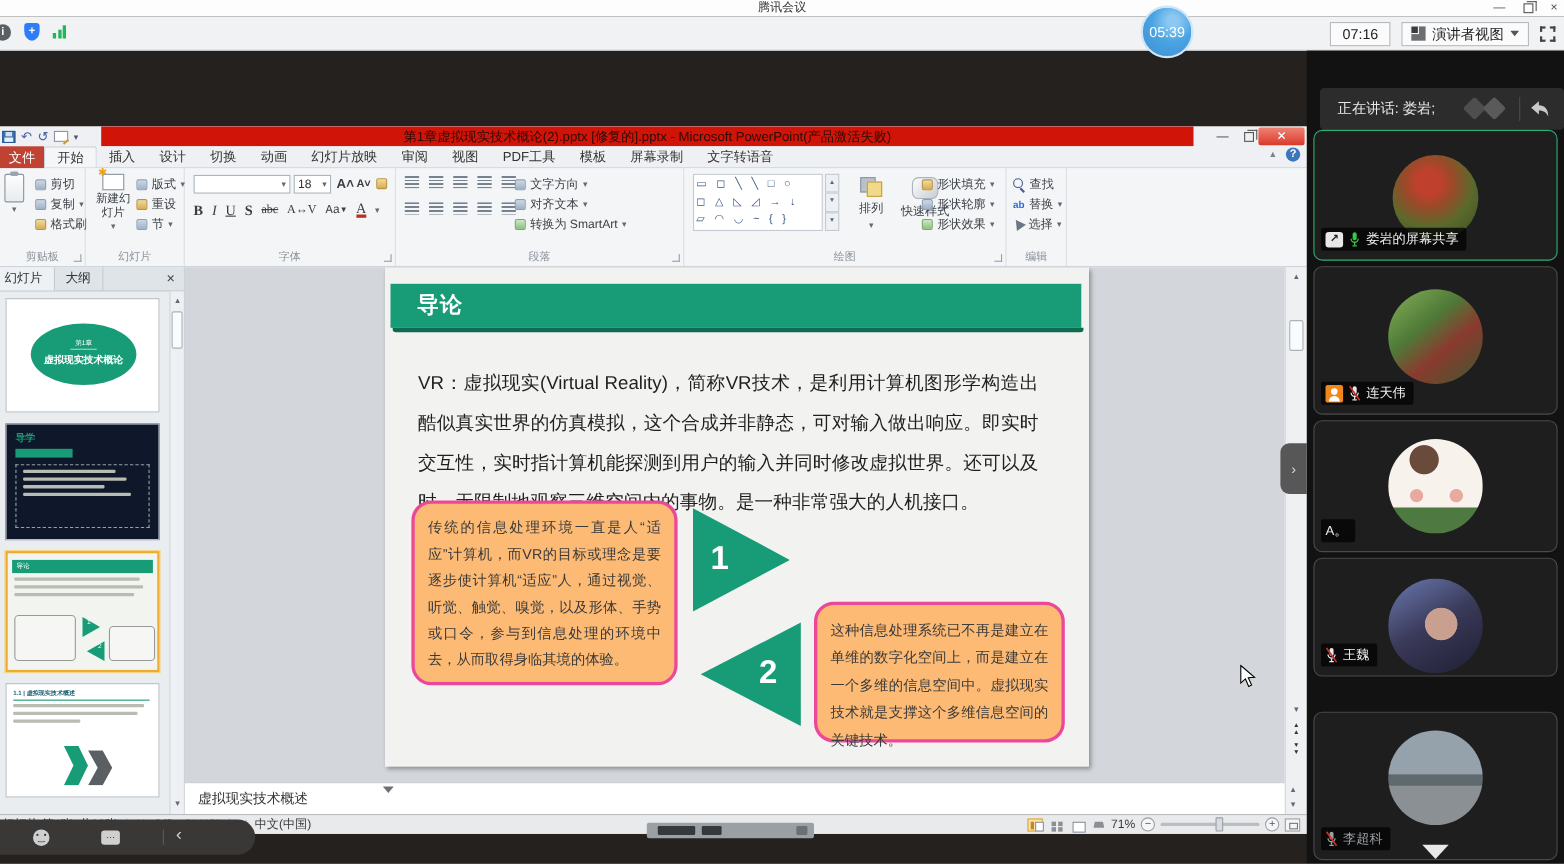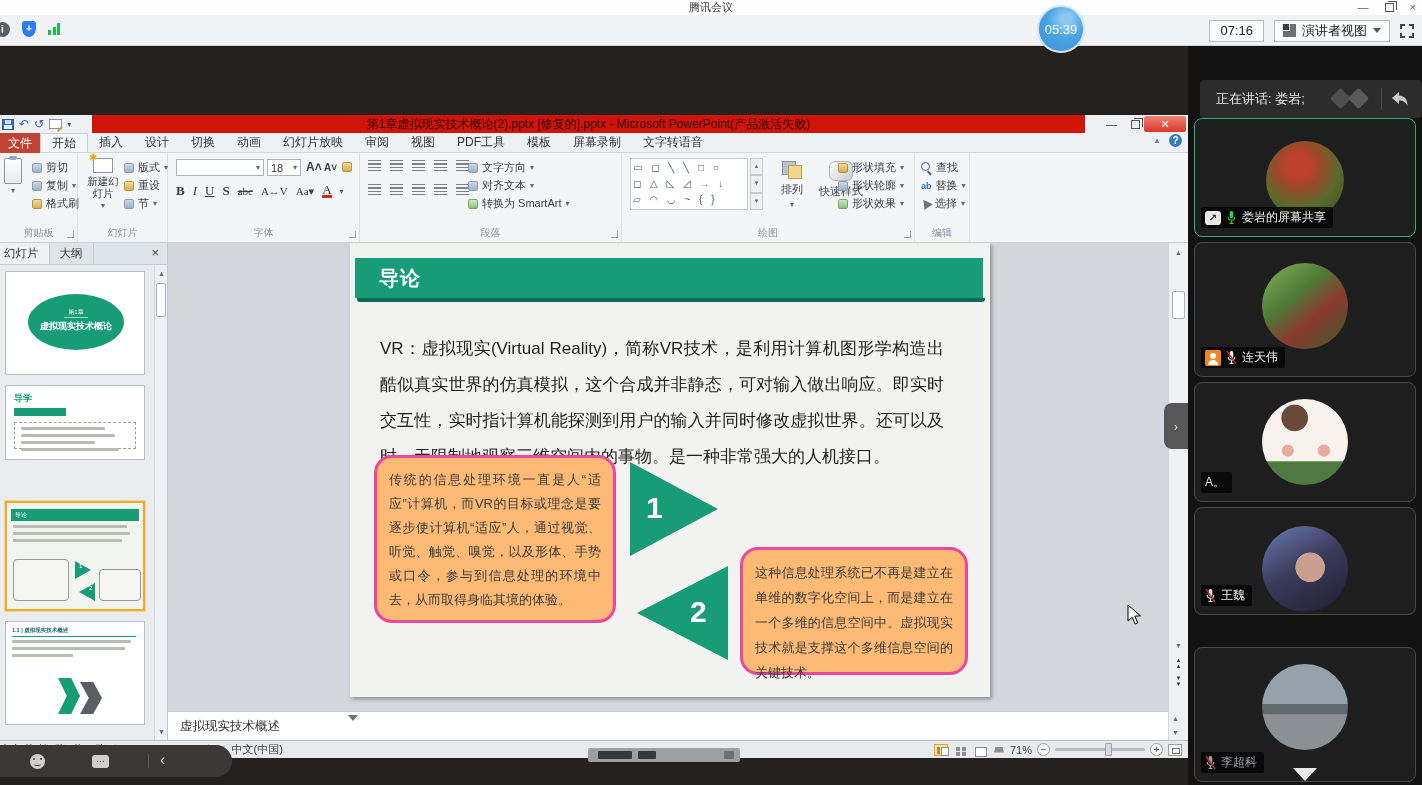--- a/index.html
+++ b/index.html
@@ -332,21 +332,21 @@
         <span style="position:absolute;left:138px;top:7px;font-size:12px;font-weight:bold;">A˄</span>
         <span style="position:absolute;left:156px;top:9px;font-size:10px;font-weight:bold;">A˅</span>
         <span class="mi gold" style="position:absolute;left:174px;top:9px;"></span>
         <div style="position:absolute;left:8px;top:30px;display:flex;gap:8px;align-items:center;">
           <span class="fontbtn" style="font-weight:bold;">B</span>
           <span class="fontbtn" style="font-style:italic;">I</span>
           <span class="fontbtn" style="text-decoration:underline;">U</span>
           <span class="fontbtn" style="font-weight:bold;">S</span>
           <span class="fontbtn" style="text-decoration:line-through;font-size:11px;">abc</span>
           <span class="fontbtn" style="font-size:11px;">A↔V</span>
-          <span class="fontbtn" style="font-size:11px;">Aa▾</span>
+          <span class="fontbtn" style="font-size:11px;font-family:Liberation Mono, monospace;">Aa▾</span>
           <span class="fontbtn" style="border-bottom:3px solid #c03020;line-height:11px;">A</span>
           <span class="dd8">▾</span>
         </div>
         <div class="rlabel">字体</div>
         <span class="launcher"></span>
       </div>
 
       <div class="rgroup" style="left:360px;width:262px;">
         <div style="position:absolute;left:8px;top:7px;display:flex;gap:9px;align-items:center;">
           <span class="lines-ic"></span>
@@ -446,21 +446,21 @@
         <span class="pclose">×</span>
       </div>
 
       <div class="thumb" style="top:28px;height:104px;">
         <div class="t-ellipse">
           <div class="tag">第1章</div>
           <div class="tt">虚拟现实技术概论</div>
         </div>
       </div>
 
-      <div class="thumb" style="top:142px;height:75px;background:#ffffff;">
+      <div class="thumb" style="top:142px;height:106px;background:#0f172a;">
         <div style="position:absolute;left:8px;top:6px;font-size:9px;font-weight:bold;color:#189c77;">导学</div>
         <div class="greenbar"></div>
         <div class="dashbox">
           <div class="tinyline" style="width:70%;"></div>
           <div class="tinyline" style="width:78%;"></div>
           <div class="tinyline" style="width:62%;"></div>
           <div class="tinyline" style="width:82%;"></div>
         </div>
       </div>
 

